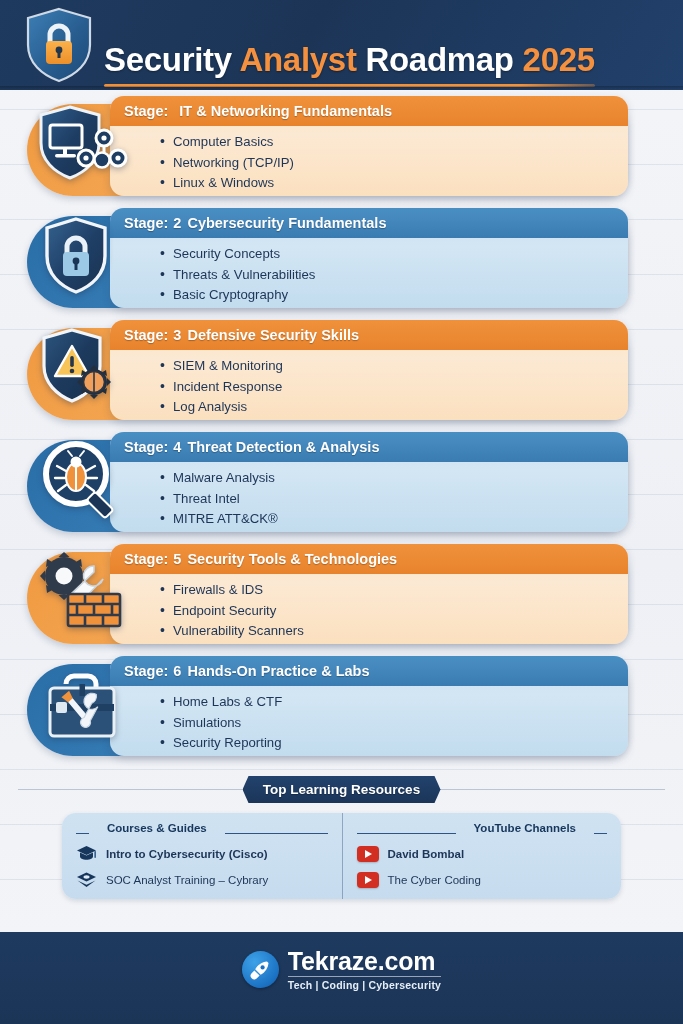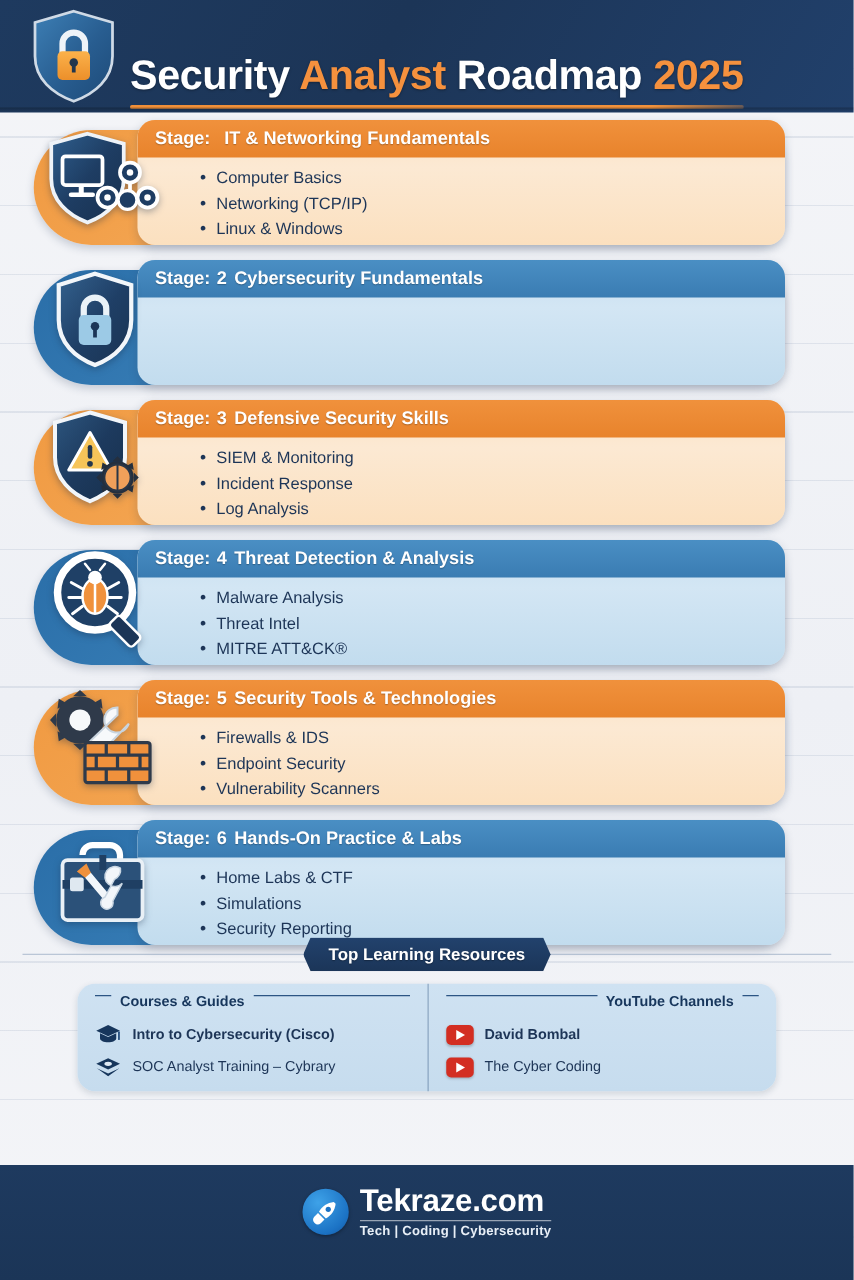--- a/index.html
+++ b/index.html
@@ -119,21 +119,21 @@
     background:linear-gradient(to bottom,#c6def0 0%,#d3e6f4 38%,#c2dcee 100%);
   }
 
   .stage-icon {
     position:absolute; left:36px; top:6px; width:94px; height:92px;
     z-index:3; pointer-events:none;
     filter:drop-shadow(0 2px 3px rgba(20,40,70,.35));
   }
 
   
-  .res-wrap { position:absolute; left:0; top:750px; width:683px; }
+  .res-wrap { position:absolute; left:0; top:776px; width:683px; }
   .res-divider {
     position:absolute; left:18px; right:18px; top:13px; height:1px;
     background:rgba(120,145,175,.45);
   }
   .res-badge {
     position:relative; margin:0 auto; width:198px; height:27px;
     background:linear-gradient(to bottom,#22426d 0%,#1b3558 100%);
     display:flex; align-items:center; justify-content:center;
     clip-path:polygon(6px 0, 192px 0, 198px 50%, 192px 100%, 6px 100%, 0 50%);
     box-shadow:0 2px 4px rgba(25,45,75,.3);
@@ -145,21 +145,21 @@
   .res-panel {
     margin:10px auto 0; width:559px; height:86px;
     background:linear-gradient(to bottom,#cfe2f2,#c6dcee);
     border-radius:14px;
     display:flex;
     box-shadow:0 2px 5px rgba(40,60,90,.16);
   }
   .res-col { flex:1 1 50%; padding:9px 14px 0 14px; position:relative; }
   .res-col.right { border-left:1px solid rgba(45,80,125,.40); }
   .res-col-head{
-    display:flex; align-items:flex-start; gap:7px; margin-bottom:7px;
+    display:flex; align-items:flex-end; gap:18px; margin-bottom:7px;
   }
   .res-col-head .hline{
     flex:1 1 auto; height:1px; background:#2c5584;
   }
   .res-col-head .hline.short{ flex:0 0 13px; }
   .res-col-head .htxt{
     font-size:11.5px; font-weight:bold; color:#17365c; white-space:nowrap;
   }
   .res-item{ display:flex; align-items:center; gap:9px; height:26px; }
   .res-item .label{ font-size:11.5px; color:#1d3557; white-space:nowrap; }
@@ -274,20 +274,25 @@
     </div>
 
     <div class="stage v-blue">
       <div class="stage-capsule"></div>
       <div class="stage-card">
         <div class="stage-head">
           <span class="lbl">Stage:</span>
           <span class="num">2</span>
           <span class="ttl">Cybersecurity Fundamentals</span>
         </div>
+        <ul class="stage-body">
+          <li>Security Concepts</li>
+          <li>Threats &amp; Vulnerabilities</li>
+          <li>Basic Cryptography</li>
+        </ul>
       </div>
       <svg class="stage-icon" viewBox="0 0 94 92">
         <defs>
             <linearGradient id="s2" x1="0" y1="0" x2="1" y2="1">
           <stop offset="0" stop-color="#34628f"></stop>
               <stop offset="52%" stop-color="#1f3f66"></stop>
           <stop offset="100%" stop-color="#1a3352"></stop>
             </linearGradient>
           </defs>
         <path d="M40 5 L69 14 V42 C69 60 56 72 40 78 C24 72 11 60 11 42 V14 Z" fill="url(#s2)" stroke="#f2f6fa" stroke-width="3.4"></path>

